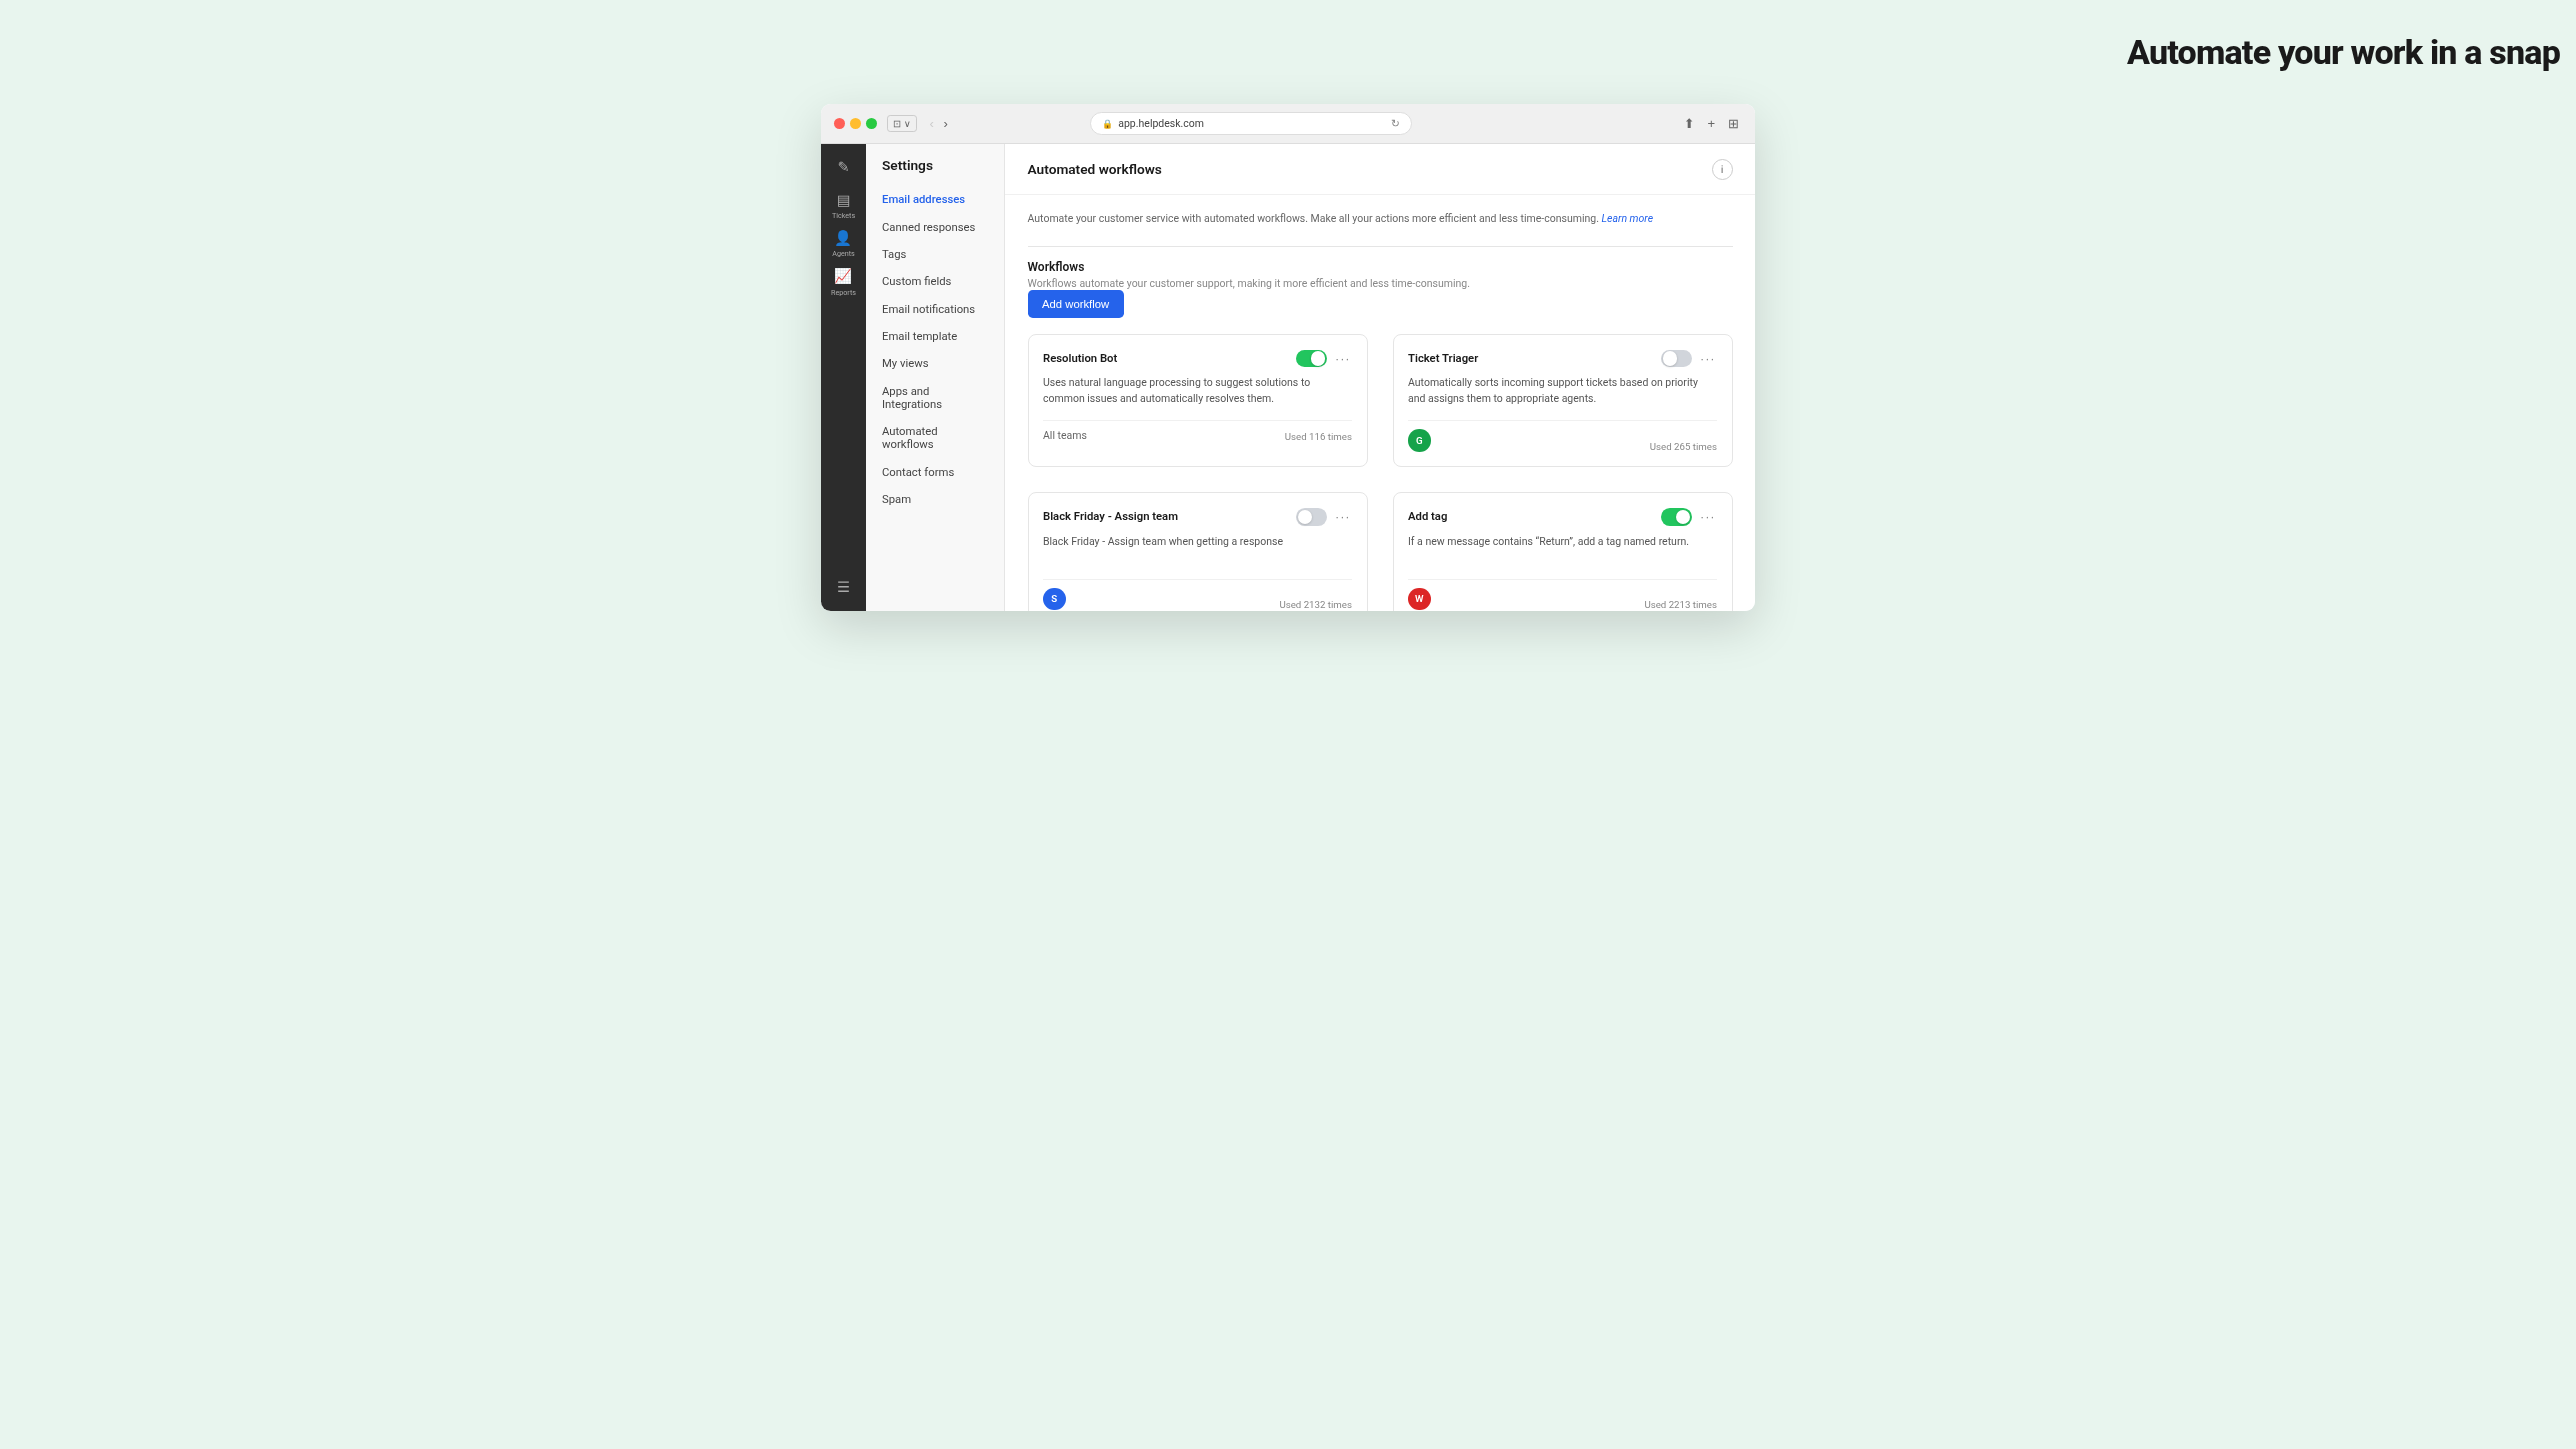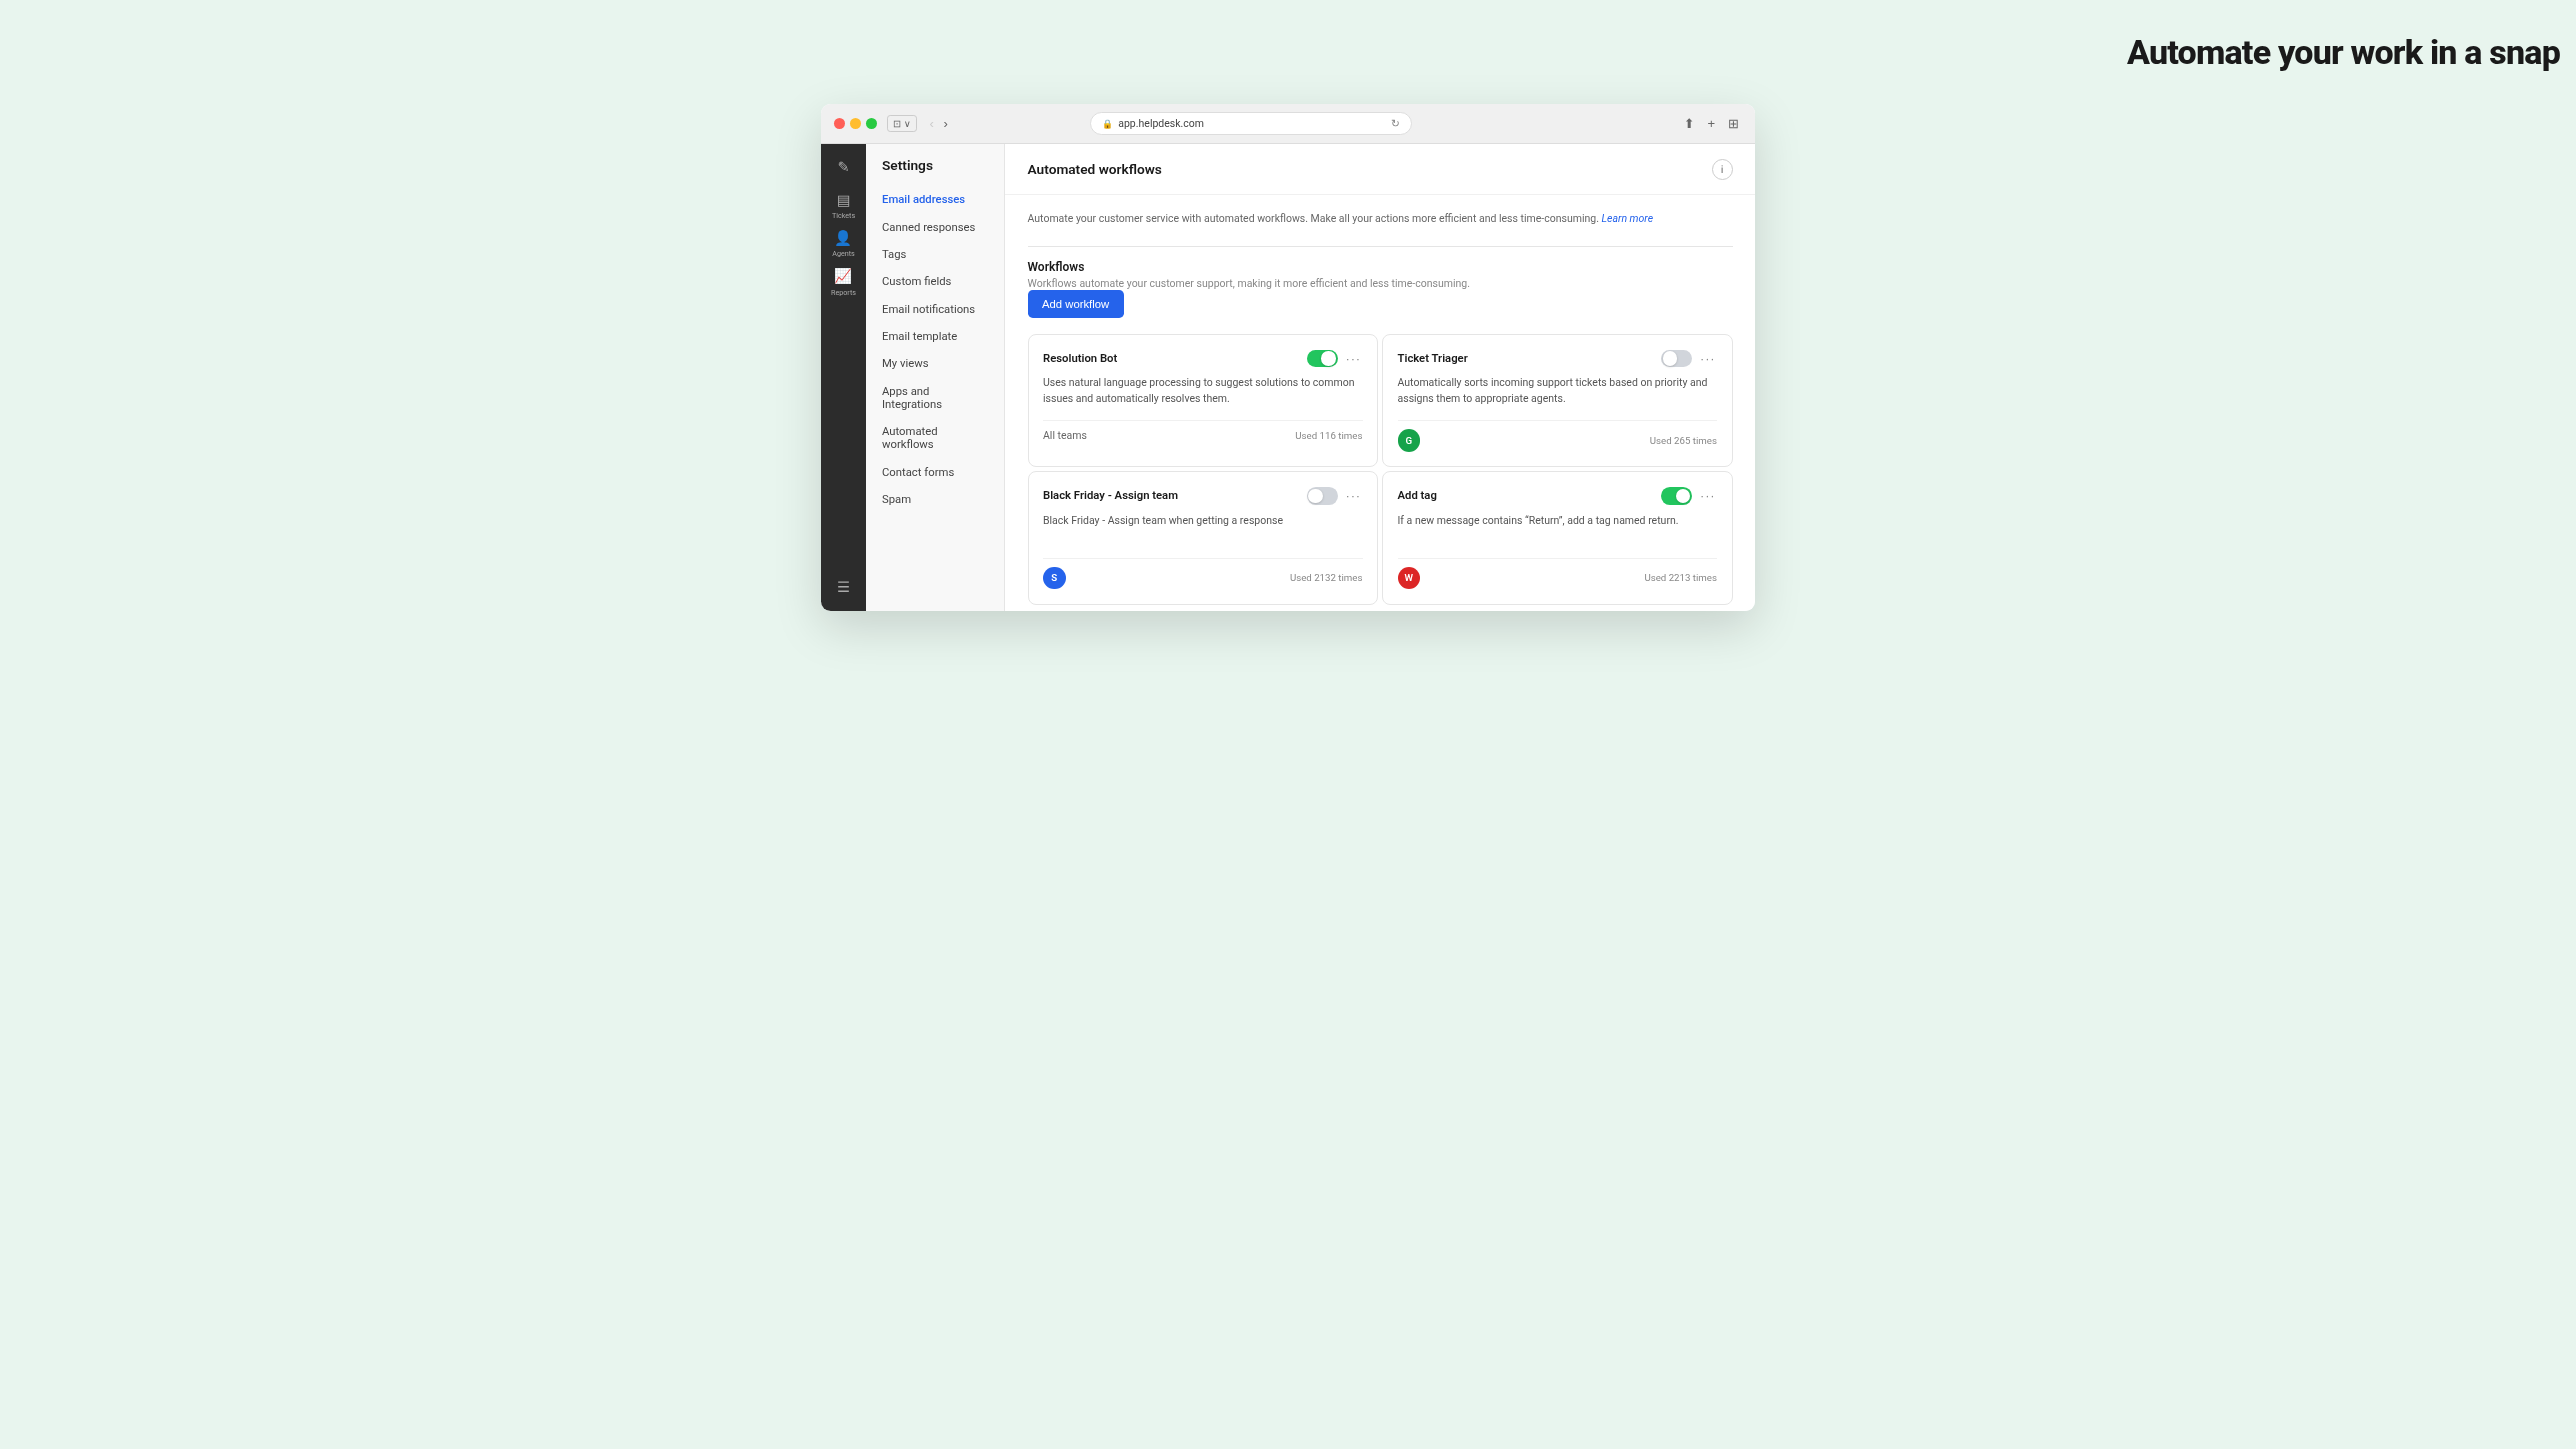--- a/index.html
+++ b/index.html
@@ -251,21 +251,21 @@
       font-size: 11.3px;
       font-weight: 500;
       cursor: pointer;
       margin-bottom: 16px;
     }
 
     
     .workflow-grid {
       display: grid;
       grid-template-columns: 1fr 1fr;
-      gap: 4px;
+      gap: 25px;
     }
 
     .workflow-card {
       border: 0.8px solid #e5e5e5;
       border-radius: 8px;
       padding: 14.5px;
       background: #fff;
     }
 
     .card-header {
@@ -290,21 +290,21 @@
     .card-desc {
       font-size: 10.5px;
       color: #555;
       line-height: 1.5;
       margin-bottom: 13px;
       min-height: 32px;
     }
 
     .card-footer {
       display: flex;
-      align-items: center;
+      align-items: flex-end;
       justify-content: space-between;
       border-top: 0.8px solid #f0f0f0;
       padding-top: 8px;
     }
 
     .card-team {
       font-size: 10.5px;
       color: #666;
     }
 

